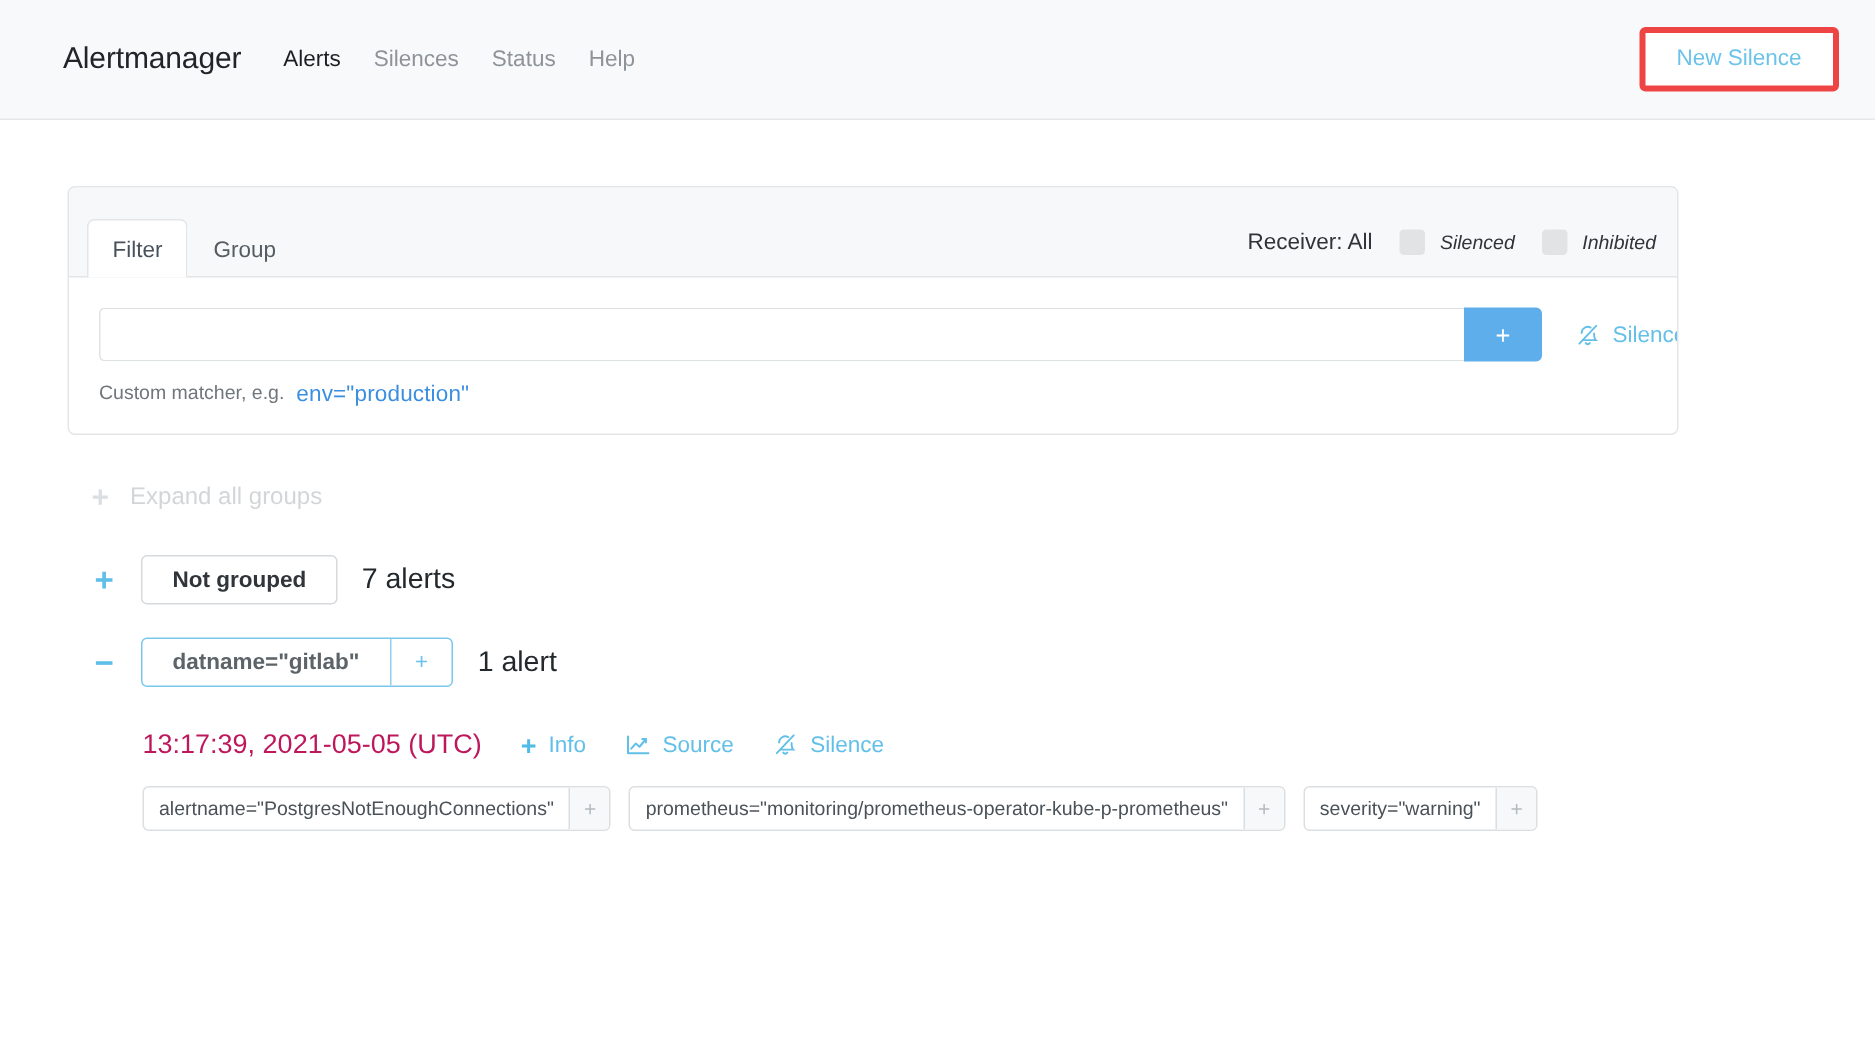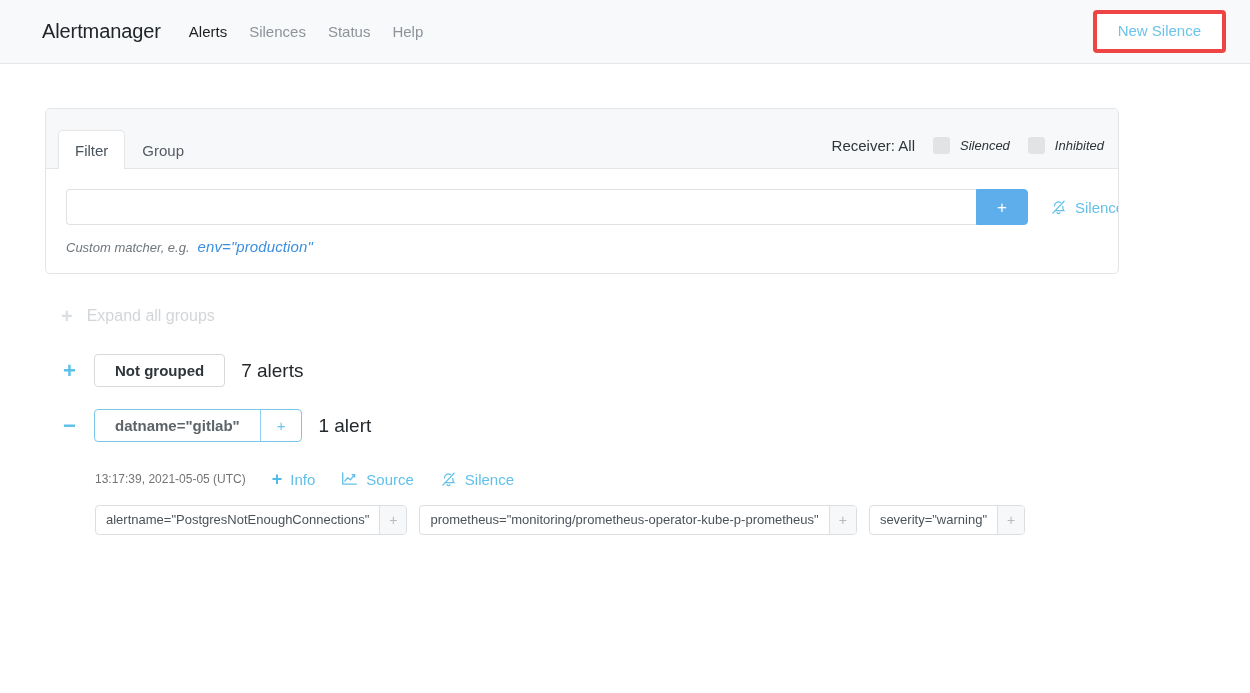--- a/index.html
+++ b/index.html
@@ -6,21 +6,21 @@
   html, body {
     margin: 0; padding: 0;
     width: 1250px; height: 693px;
     background: #ffffff;
     font-family: "Liberation Sans", sans-serif;
     -webkit-font-smoothing: antialiased;
   }
 
   
   .navbar {
-    height: 64px;
+    height: 80px;
     background: #f8f9fa;
     border-bottom: 1px solid #e7e7e7;
     display: flex;
     align-items: center;
     padding: 0 24px 0 42px;
   }
   .brand {
     font-size: 20px;
     color: #212529;
     letter-spacing: -0.1px;
@@ -138,23 +138,22 @@
     color: #65c0e8;
     font-size: 15px;
     cursor: pointer;
     white-space: nowrap;
   }
   .hint {
     margin-top: 13px;
     font-size: 13px;
     color: #6f767c;
     display: flex;
-    align-items: flex-end;
+    align-items: flex-start;
     gap: 8px;
-    font-style: italic;
   }
   .hint-code {
     color: #3b8fe0;
     font-family: "Liberation Sans", sans-serif;
     font-size: 15px;
     letter-spacing: 0.1px;
   }
 
   
   .groups { margin-top: 26px; }
@@ -217,21 +216,21 @@
     font-size: 15px;
     cursor: pointer;
     display: flex;
     align-items: center;
   }
   .alert-count { font-size: 19px; color: #23282c; white-space: nowrap; }
 
   
   .alert-item { margin-top: 28px; padding-left: 50px; }
   .alert-meta { display: flex; align-items: center; gap: 26px; }
-  .alert-time { font-size: 12px; color: #737373; white-space: nowrap; }
+  .alert-time { font-size: 18px; color: #be185d; white-space: nowrap; }
   .alert-action {
     display: flex;
     align-items: center;
     gap: 8px;
     color: #62c0e8;
     font-size: 15px;
     cursor: pointer;
     white-space: nowrap;
   }
   .alert-action .plus-glyph { color: #4fbbe6; font-size: 18px; }

